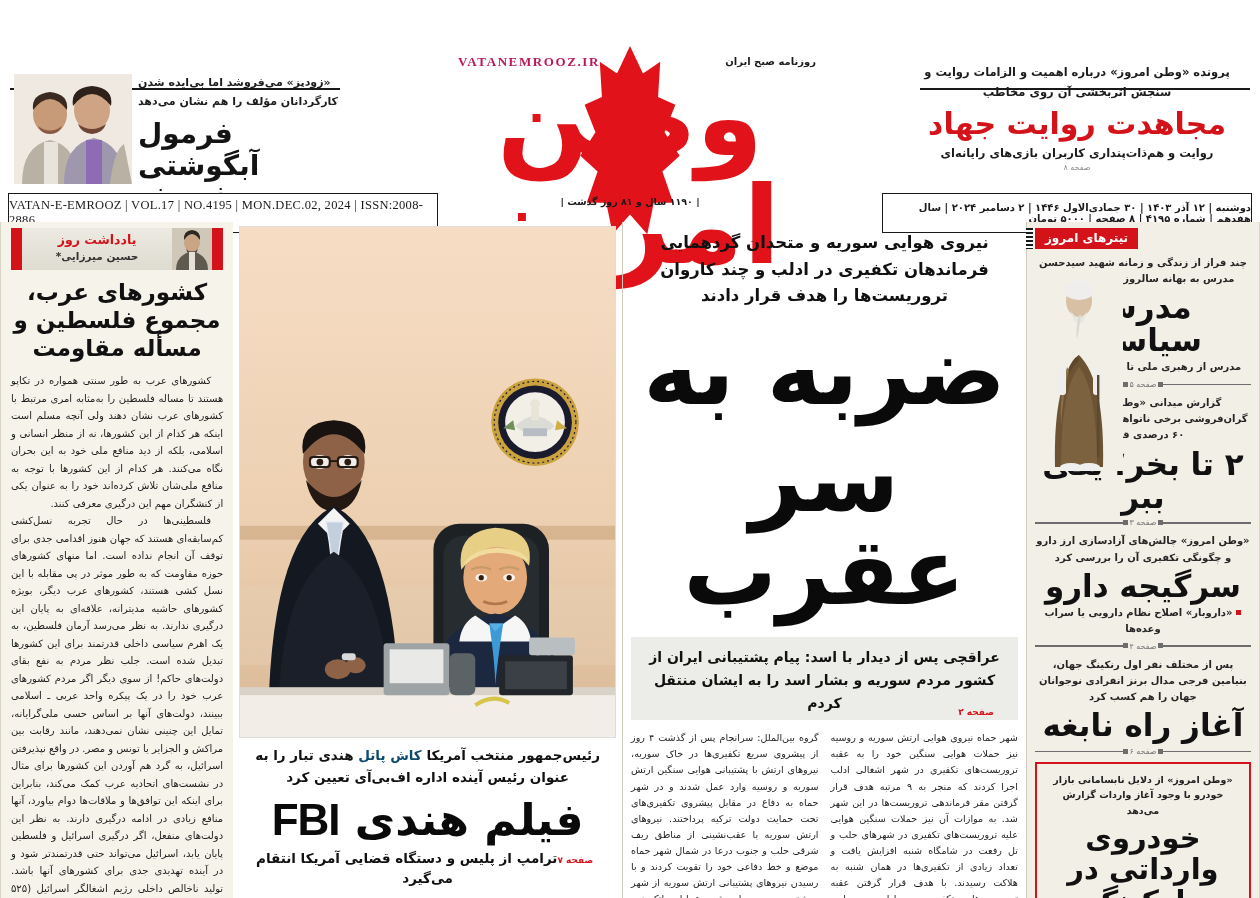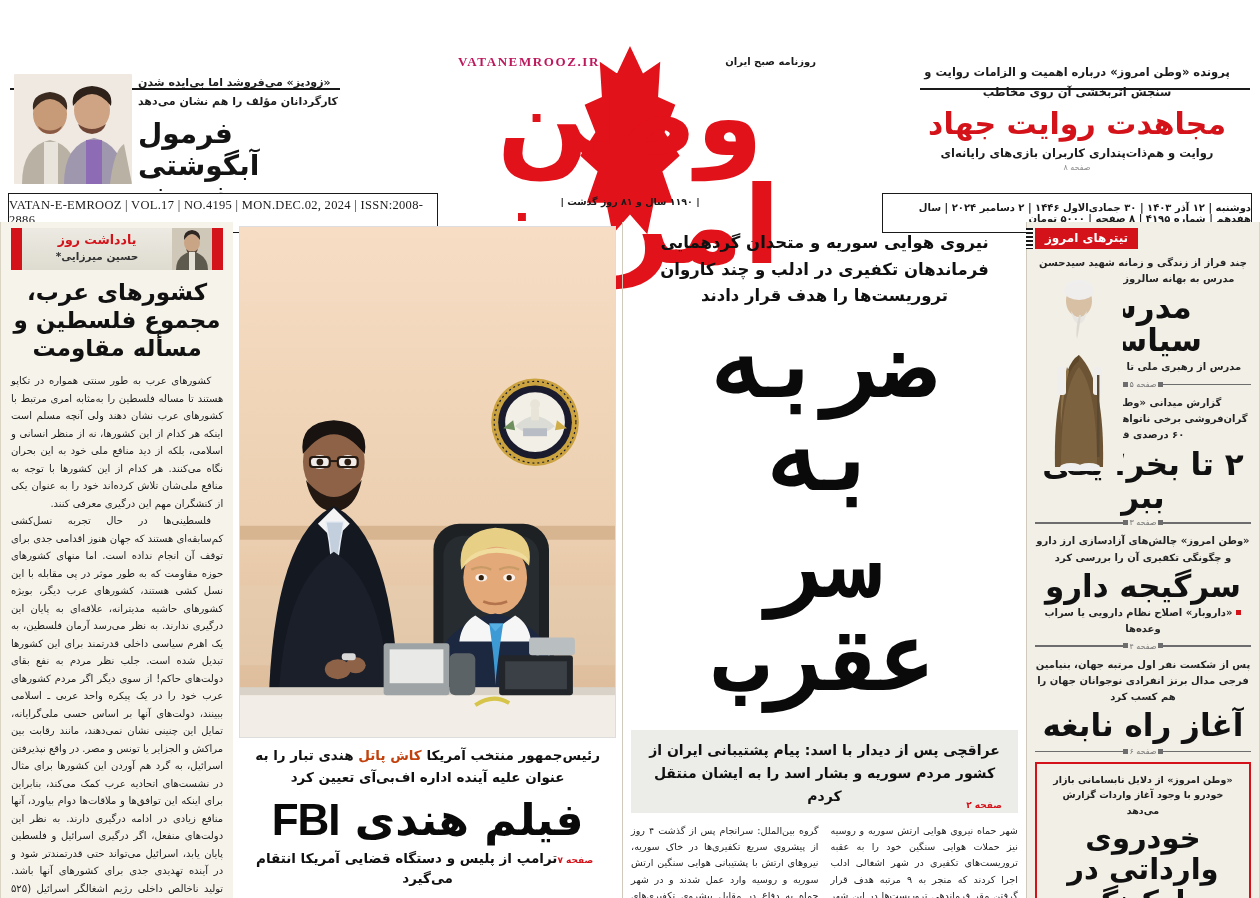--- a/index.html
+++ b/index.html
@@ -165,49 +165,49 @@
   .redbox .t{font-size:29px;font-weight:bold;color:#111;line-height:1.08;
     text-align:center;margin:5px 0 4px;letter-spacing:-1.4px;}
 
   
   .lead-kicker{
     font-size:16.5px;font-weight:bold;color:#111;line-height:1.62;
     text-align:center;letter-spacing:-.4px;margin:4px 4px 0;
   }
   .lead-title{
     font-size:93px;font-weight:bold;color:#0a0a0a;line-height:1.0;
-    text-align:center;letter-spacing:-4px;margin:16px 0 17px;font-family:Liberation Mono, monospace;
+    text-align:center;letter-spacing:-4px;margin:16px 0 17px;
   }
   .lead-title .l2{display:block;margin-top:14px;}
   .lead-sub{
     background:#ecece8;padding:9px 10px 6px;margin:18px 0 0;
     position:relative;
   }
   .lead-sub .txt{
     font-size:14px;font-weight:bold;color:#111;line-height:1.62;
     text-align:center;letter-spacing:-.3px;
   }
   .lead-sub .pg{font-size:9px;color:#d4121a;font-weight:bold;
-    position:absolute;right:16px;bottom:3px;margin-left:36px;}
+    position:absolute;right:24px;bottom:3px;margin-left:36px;}
   .body-cols{
     display:flex;flex-direction:row;gap:12px;margin-top:10px;
   }
   .body-col{flex:1;font-size:9.6px;line-height:1.68;color:#1c1c1c;
     text-align:justify;}
 
   
   .mainphoto{
     width:100%;height:512px;border:1px solid #ddd;box-sizing:border-box;
     position:relative;overflow:hidden;background:#f0dcc8;
   }
   .photo-caption{margin-top:7px;text-align:center;}
   .photo-caption .k{
     font-size:13.5px;font-weight:bold;color:#111;line-height:1.62;letter-spacing:-.3px;
   }
-  .photo-caption .hl{color:#c2410c;}
+  .photo-caption .hl{color:#0c4a6e;}
   .photo-caption .t{
     font-size:44px;font-weight:bold;color:#0a0a0a;line-height:1.08;
     margin:7px 0 5px;letter-spacing:-2px;
   }
   .photo-caption .t .lat{font-family:"Liberation Sans",sans-serif;letter-spacing:-1px;}
   .photo-caption .s{
     font-size:13.5px;font-weight:bold;color:#111;line-height:1.5;letter-spacing:-.3px;
     position:relative;
   }
   .photo-caption .pg{font-size:9px;color:#d4121a;font-weight:bold;
@@ -339,21 +339,21 @@
         <div class="sb-title">سرگیجه دارو</div>
         <div class="sb-sub"><span class="bullet"></span><span>«داروبار» اصلاح نظام دارویی یا سراب وعده‌ها</span></div>
         <div class="sb-rule">
           <span class="line l"></span>
           <span class="pg">صفحه ۴</span>
           <span class="line r"></span>
         </div>
       </div>
 
       <div class="sb-block">
-        <div class="sb-kicker">پس از شکست نفر اول مرتبه جهان، بنیامین فرجی مدال برنز انفرادی نوجوانان جهان را هم کسب کرد</div>
+        <div class="sb-kicker">پس از مختلف نفر اول رنکینگ جهان، بنیامین فرجی مدال برنز انفرادی نوجوانان جهان را هم کسب کرد</div>
         <div class="sb-title">آغاز راه نابغه</div>
         <div class="sb-rule">
           <span class="line l"></span>
           <span class="pg">صفحه ۶</span>
           <span class="line r"></span>
         </div>
       </div>
 
       <div class="redbox">
         <div class="k">«وطن امروز» از دلایل نابسامانی بازار خودرو با وجود آغاز واردات گزارش می‌دهد</div>
@@ -463,21 +463,21 @@
           <rect x="146" y="418" width="66" height="52" rx="3" fill="#9ea3a6"></rect>
           <rect x="152" y="424" width="54" height="34" fill="#e9e9e7"></rect>
           <rect x="212" y="428" width="26" height="42" rx="6" fill="#5c6366"></rect>
           <rect x="262" y="430" width="74" height="40" rx="3" fill="#22262a"></rect>
           <rect x="268" y="436" width="62" height="28" fill="#3a4046"></rect>
           <rect x="292" y="412" width="46" height="18" rx="3" fill="#b9bec1"></rect>
           <path d="M238 480 q18 -12 34 -2" stroke="#d7c44a" stroke-width="4" fill="none"></path>
         </svg>
       </div>
       <div class="photo-caption">
-        <div class="k"><span>رئیس‌جمهور منتخب آمریکا </span><span class="hl">کاش پاتل</span><span> هندی تبار را به عنوان علیه آینده اداره اف‌بی‌آی تعیین کرد</span></div>
+        <div class="k"><span>رئیس‌جمهور منتخب آمریکا </span><span class="hl">کاش پاتل</span><span> هندی تبار را به عنوان رئیس آینده اداره اف‌بی‌آی تعیین کرد</span></div>
         <div class="t"><span>فیلم هندی</span> <span class="lat">FBI</span></div>
         <div class="s"><span class="pg">صفحه ۷</span><span>ترامپ از پلیس و دستگاه قضایی آمریکا انتقام می‌گیرد</span></div>
       </div>
     </div>
 
     <div class="col-left">
       <div class="op-head">
         <div class="bar"></div>
         <div class="av">
           <svg width="40" height="42" viewBox="0 0 40 42">

